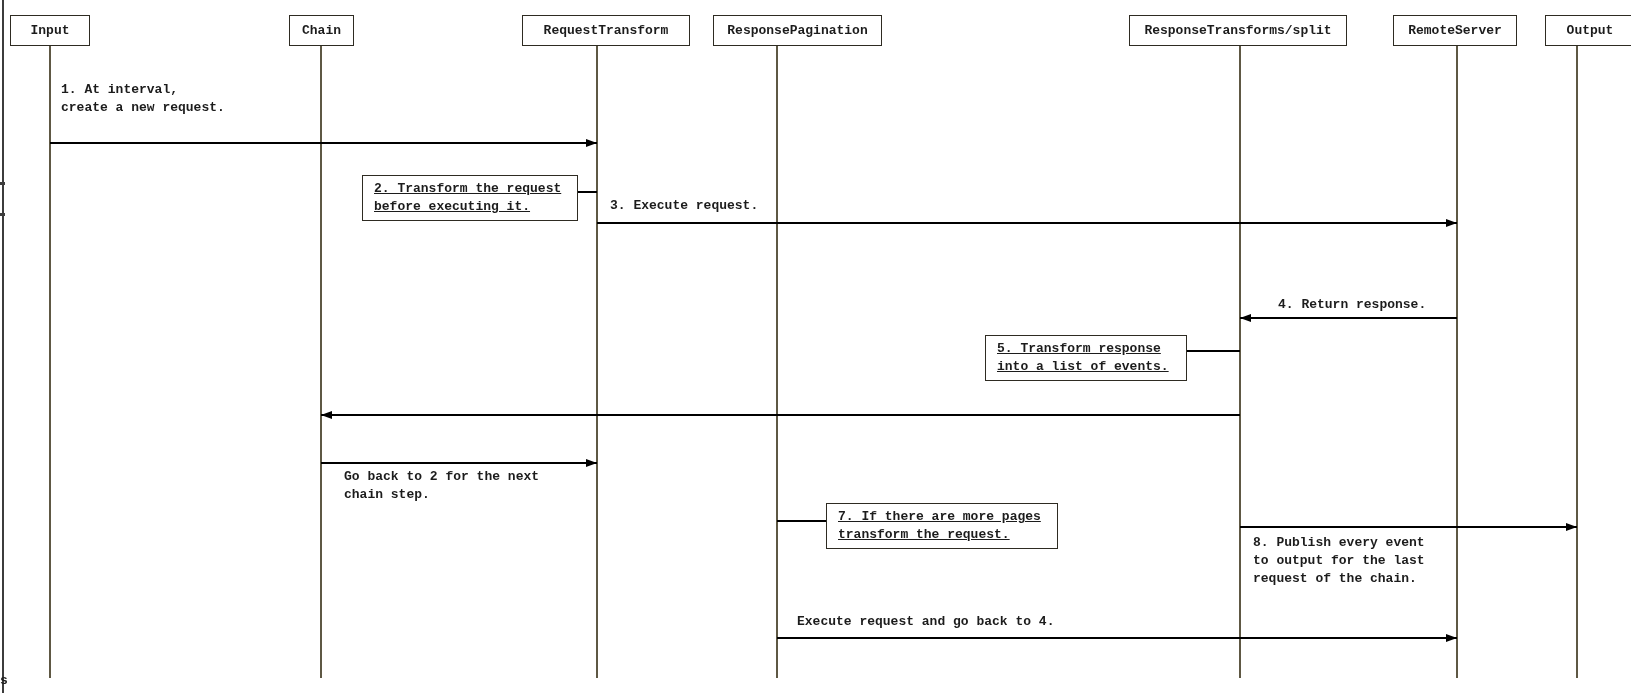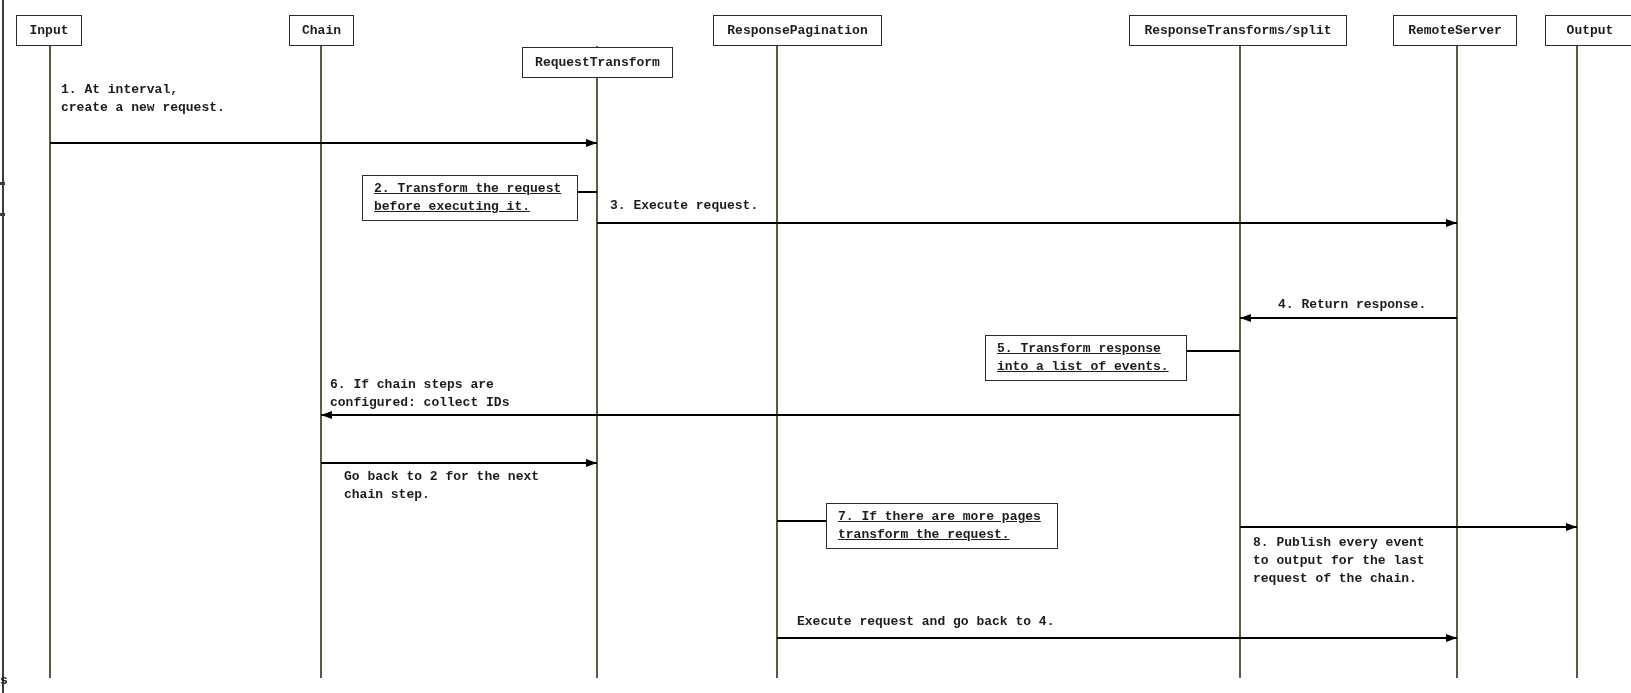--- a/index.html
+++ b/index.html
@@ -40,27 +40,27 @@
   <div class="lbl" style="left:0;top:672px;">s</div>
 
   <div class="lifeline" style="left:49.2px;"></div>
   <div class="lifeline" style="left:320.2px;"></div>
   <div class="lifeline" style="left:596.2px;"></div>
   <div class="lifeline" style="left:776.2px;"></div>
   <div class="lifeline" style="left:1239.2px;"></div>
   <div class="lifeline" style="left:1456.2px;"></div>
   <div class="lifeline" style="left:1576.2px;"></div>
 
-  <div class="pbox" style="left:16px;width:66px;">
+  <div class="pbox" style="left:10px;width:80px;">
     <span>Input</span>
   </div>
   <div class="pbox" style="left:289px;width:65px;">
     <span>Chain</span>
   </div>
-  <div class="pbox" style="left:522px;width:151px;margin-top:32px;">
+  <div class="pbox" style="left:522px;width:168px;">
     <span>RequestTransform</span>
   </div>
   <div class="pbox" style="left:1129px;width:218px;">
     <span>ResponseTransforms/split</span>
   </div>
   <div class="pbox" style="left:713px;width:169px;">
     <span>ResponsePagination</span>
   </div>
   <div class="pbox" style="left:1393px;width:124px;">
     <span>RemoteServer</span>
@@ -87,22 +87,20 @@
   <div class="lbl" style="left:1278px;top:296px;">4. Return response.</div>
   <div class="hline" style="left:1240px;top:317.3px;width:217px;"></div>
   <div class="head-l" style="left:1240px;top:313.5px;"></div>
 
   <div class="note" style="left:985px;top:335px;width:202px;">
     <span>5. Transform response
 into a list of events.</span>
   </div>
   <div class="hline" style="left:1187px;top:350.3px;width:53px;"></div>
 
-  <div class="lbl" style="left:330px;top:376px;">6. If chain steps are
-configured: collect IDs</div>
   <div class="hline" style="left:321px;top:414.3px;width:919px;"></div>
   <div class="head-l" style="left:321px;top:410.5px;"></div>
 
   <div class="hline" style="left:321px;top:462.3px;width:276px;"></div>
   <div class="head-r" style="left:586px;top:458.5px;"></div>
   <div class="lbl" style="left:344px;top:468px;">Go back to 2 for the next
 chain step.</div>
 
   <div class="note" style="left:826px;top:503px;width:232px;">
     <span>7. If there are more pages

